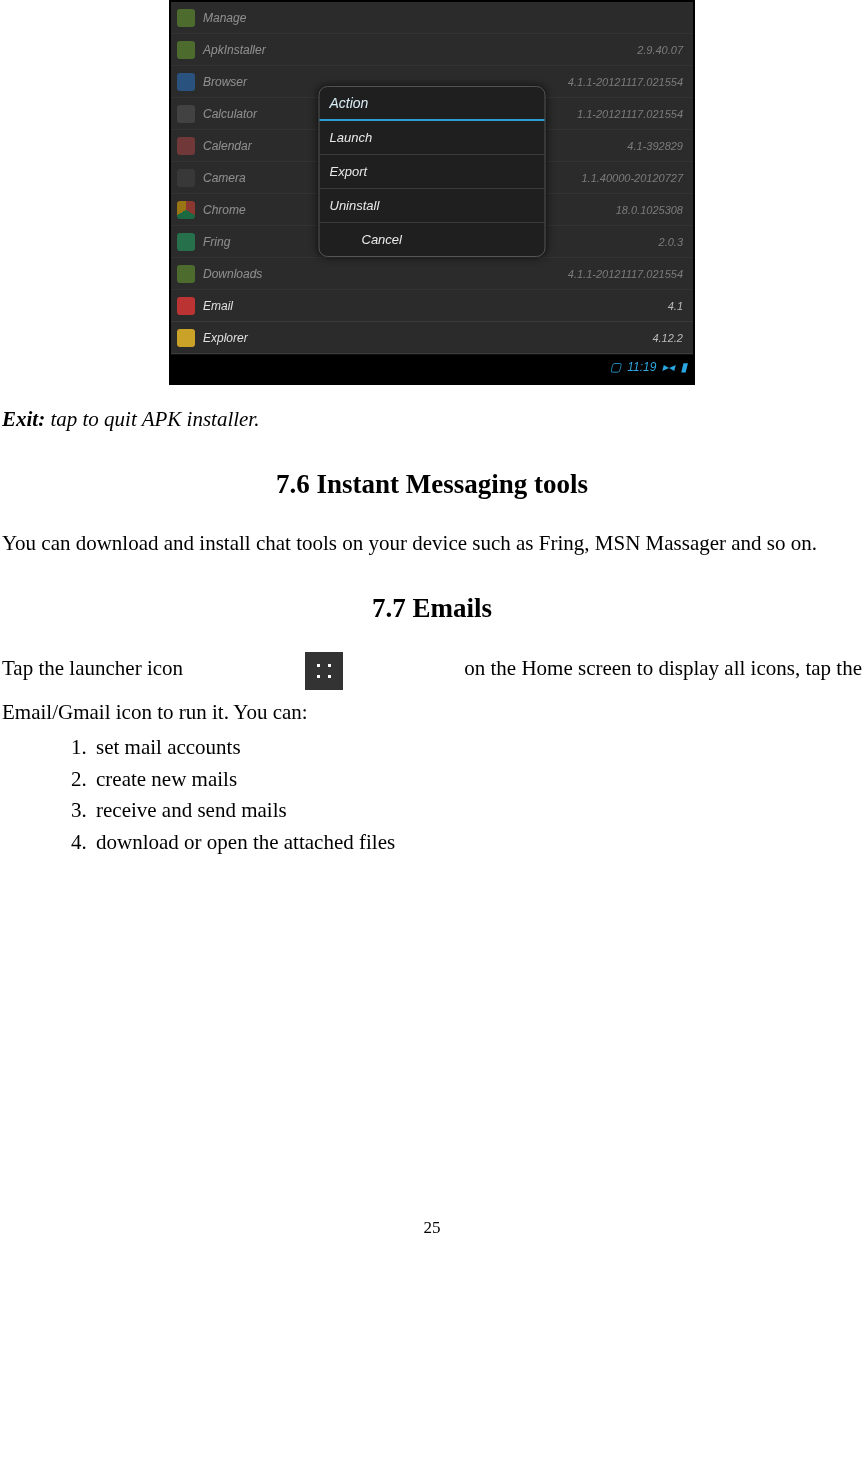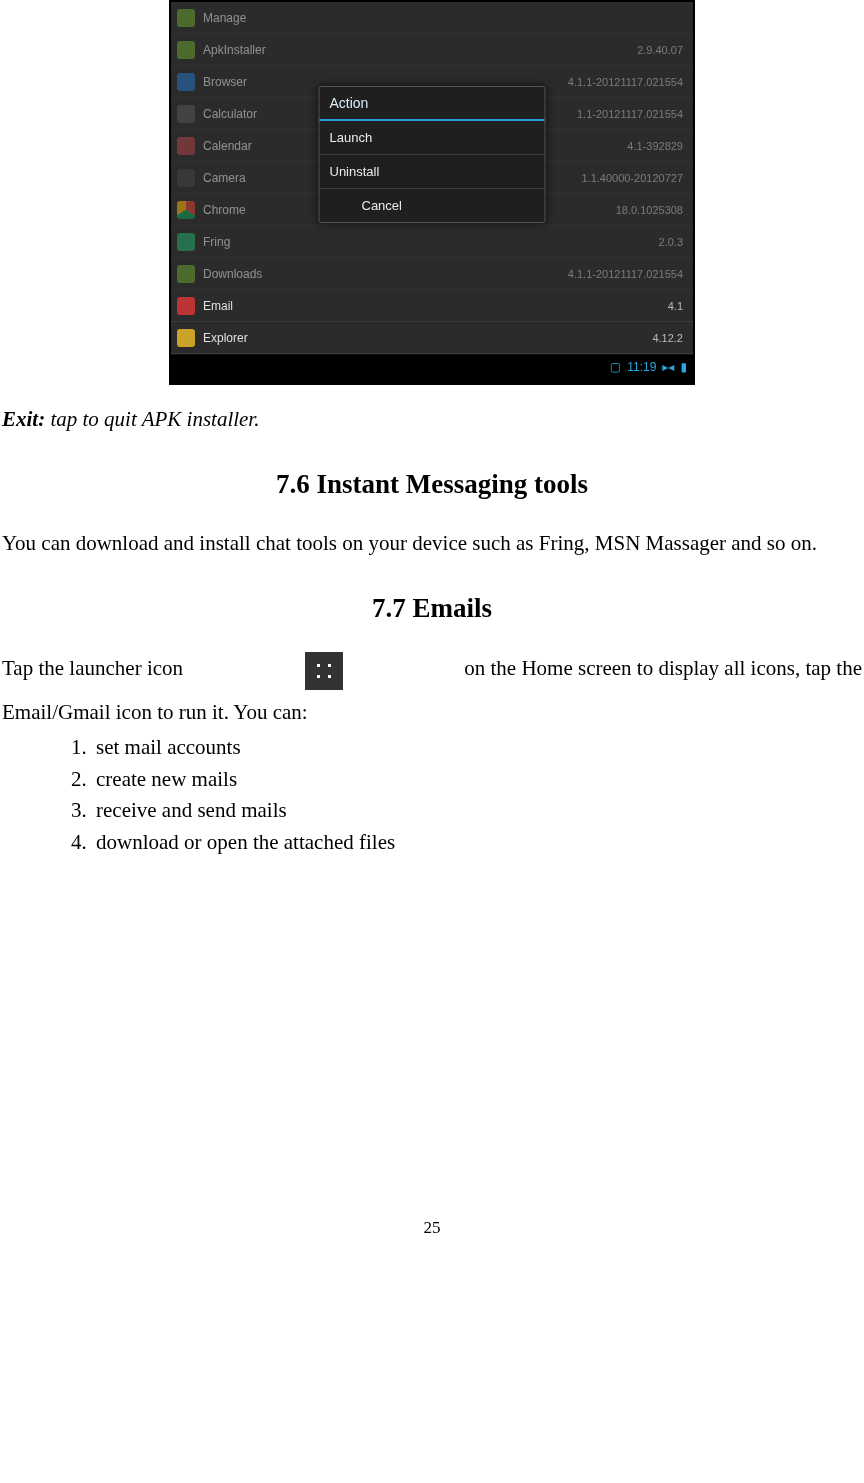--- a/index.html
+++ b/index.html
@@ -15,20 +15,21 @@
     box-sizing: border-box;
     padding: 0 0 30px 0;
   }
 
   
   .device-wrap {
     width: 522px;
     margin: 0 auto 18px auto;
     border: 2px solid #000;
     background: #1d4ed8;
+    font-style: italic;
   }
   .device {
     background: #2b2b2b;
     color: #cfcfcf;
     font-family: Arial, Helvetica, sans-serif;
     font-size: 12px;
     position: relative;
     overflow: hidden;
   }
   .app-row {
@@ -69,21 +70,21 @@
 
   
   .dialog {
     position: absolute;
     top: 84px;
     left: 50%;
     transform: translateX(-50%);
     width: 225px;
     background: #1f1f1f;
     border: 1px solid #555;
-    border-radius: 3px;
+    border-radius: 9px;
     box-shadow: 0 0 8px rgba(0,0,0,.7);
     z-index: 5;
   }
   .dialog-title {
     color: #d9eef6;
     padding: 8px 10px;
     border-bottom: 2px solid #2a9fd6;
     font-size: 14px;
   }
   .dialog-item {
@@ -227,20 +228,21 @@
             <div class="icon ic-explorer"></div>
             <div class="label">Explorer</div>
             <div class="ver">4.12.2</div>
           </div>
         </div>
 
       <div class="dialog">
         <div class="dialog-title">Action</div>
         <div id="dialog-items">
             <div class="dialog-item">Launch</div>
+            <div class="dialog-item">Export</div>
             <div class="dialog-item">Uninstall</div>
             <div class="dialog-item">Cancel</div>
           </div>
       </div>
 
       <div class="status-bar">
         <span class="sig">▢</span>
         <span class="time">11:19</span>
         <span class="sig">▸◂</span>
         <span class="sig">▮</span>

